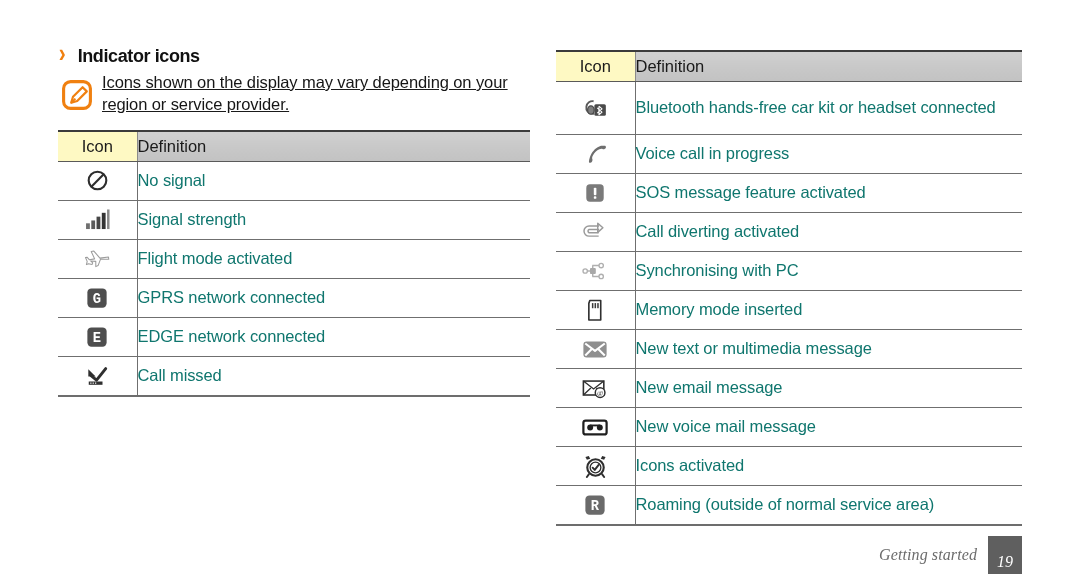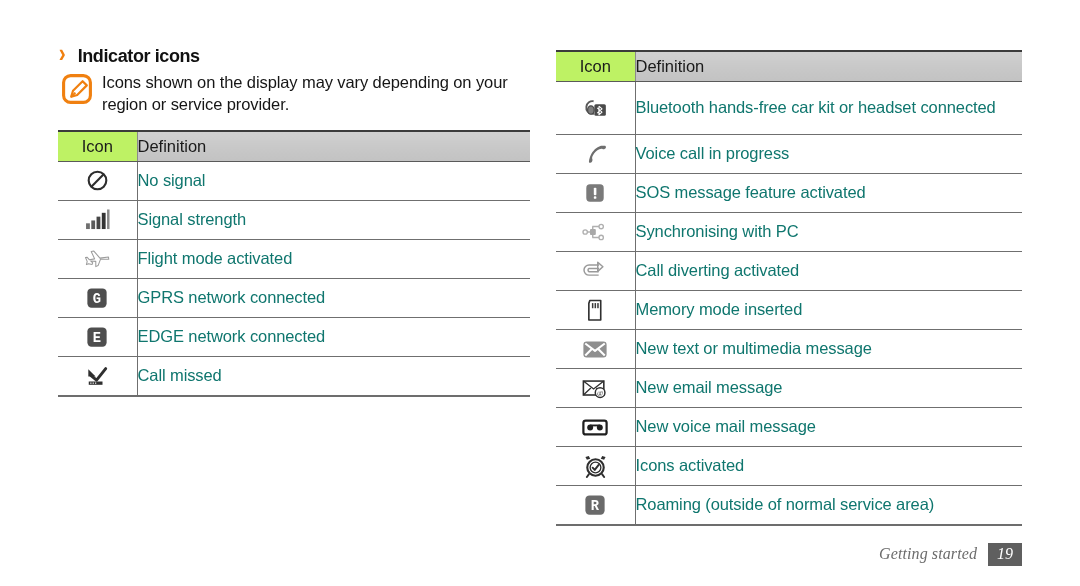--- a/index.html
+++ b/index.html
@@ -56,23 +56,24 @@
     font-size: 18px;
     font-weight: bold;
     letter-spacing: -0.4px;
     color: #111111;
     line-height: 1.05;
   }
 
   
   .note {
     display: flex;
-    align-items: flex-start;
+    align-items: center;
     gap: 10px;
     margin: 6px 0 14px 4px;
+    text-decoration: underline;
   }
   .note-icon {
     flex: 0 0 auto;
     width: 30px;
     height: 30px;
     margin-top: 2px;
   }
   .note-text {
     font-size: 16.5px;
     line-height: 1.33;
@@ -99,21 +100,21 @@
   }
 
   thead th {
     height: 29px;
     font-size: 16.5px;
     font-weight: normal;
     color: #1a1a1a;
     border-bottom: 1px solid #5a5a5a;
   }
   th.h-icon {
-    background: #bef264;
+    background: #fef9c3;
   }
   th.h-def {
     background: linear-gradient(to bottom, #cfcfcf 0%, #c8c8c8 55%, #c2c2c2 100%);
     text-align: left;
     padding-left: 13px;
     border-left: 1px solid #8a8a8a;
   }
 
   tbody tr { border-bottom: 1px solid #6f6f6f; }
   tbody tr:last-child { border-bottom: none; }
@@ -133,39 +134,39 @@
   }
   tr.tall td.cell-icon,
   tr.tall td.cell-def { height: 52px; }
 
   .gl { display: inline-block; vertical-align: middle; line-height: 0; }
 
   
   .footer {
     position: absolute;
     right: 58px;
-    bottom: 20px;
+    bottom: 12px;
     display: flex;
     align-items: center;
     gap: 11px;
   }
   .footer-label {
     font-family: "Liberation Serif", serif;
     font-style: italic;
     font-size: 16px;
     color: #6c6c6c;
     letter-spacing: 0.1px;
   }
   .page-num {
     background: #5f5f5f;
     color: #ffffff;
     font-family: "Liberation Serif", serif;
     font-style: italic;
     font-size: 16px;
-    padding: 2px 9px 3px 9px;
+    padding: 17px 9px 3px 9px;
     line-height: 1.15;
   }
 </style>
 </head>
 <body>
 
 <div class="page">
 
   <div class="col-left">
 
@@ -331,50 +332,50 @@
                 <rect x="10.7" y="15.6" width="2.8" height="2.8" rx="1" ry="1" fill="#ffffff"></rect>
               </svg>
             </span>
           </td>
           <td class="cell-def">SOS message feature activated</td>
         </tr>
 
         <tr>
           <td class="cell-icon">
             <span class="gl">
+              <svg viewBox="0 0 26 24" width="24" height="22">
+                <path d="M17.5 5.5 L6.5 5.5 A5.5 5.5 0 0 0 6.5 16.5 L17.0 16.5" fill="none" stroke="#9a9a9a" stroke-width="1.6"></path>
+                <path d="M17.5 9.2 L6.5 9.2 A2.0 2.0 0 0 0 6.5 12.8 L17.0 12.8" fill="none" stroke="#9a9a9a" stroke-width="1.6"></path>
+                <path d="M16.0 2.4 L21.6 7.4 L16.0 12.4 Z" fill="none" stroke="#9a9a9a" stroke-width="1.6" stroke-linejoin="round"></path>
+              </svg>
+            </span>
+          </td>
+          <td class="cell-def">Call diverting activated</td>
+        </tr>
+
+        <tr>
+          <td class="cell-icon">
+            <span class="gl">
               <svg viewBox="0 0 28 22" width="26" height="20">
                 <circle cx="3.2" cy="11" r="2.4" fill="none" stroke="#b0b0b0" stroke-width="1.5"></circle>
                 <path d="M5.8 11 L11.5 11" stroke="#b0b0b0" stroke-width="1.6"></path>
                 <path d="M11.0 5.0 L18.5 5.0 M11.0 17.0 L18.5 17.0" stroke="#b0b0b0" stroke-width="1.6"></path>
                 <path d="M11.5 5.0 L11.5 17.0" stroke="#b0b0b0" stroke-width="1.6"></path>
                 <rect x="8.5" y="7.8" width="6.4" height="6.4" rx="1" ry="1" fill="#a8a8a8"></rect>
                 <circle cx="20.8" cy="5.0" r="2.4" fill="none" stroke="#b0b0b0" stroke-width="1.5"></circle>
                 <circle cx="20.8" cy="17.0" r="2.4" fill="none" stroke="#b0b0b0" stroke-width="1.5"></circle>
               </svg>
             </span>
           </td>
           <td class="cell-def">Synchronising with PC</td>
         </tr>
 
         <tr>
           <td class="cell-icon">
             <span class="gl">
-              <svg viewBox="0 0 26 24" width="24" height="22">
-                <path d="M17.5 5.5 L6.5 5.5 A5.5 5.5 0 0 0 6.5 16.5 L17.0 16.5" fill="none" stroke="#9a9a9a" stroke-width="1.6"></path>
-                <path d="M17.5 9.2 L6.5 9.2 A2.0 2.0 0 0 0 6.5 12.8 L17.0 12.8" fill="none" stroke="#9a9a9a" stroke-width="1.6"></path>
-                <path d="M16.0 2.4 L21.6 7.4 L16.0 12.4 Z" fill="none" stroke="#9a9a9a" stroke-width="1.6" stroke-linejoin="round"></path>
-              </svg>
-            </span>
-          </td>
-          <td class="cell-def">Call diverting activated</td>
-        </tr>
-
-        <tr>
-          <td class="cell-icon">
-            <span class="gl">
               <svg viewBox="0 0 20 24" width="19" height="23">
                 <path d="M4.0 1.5 L15.5 1.5 L15.5 22.0 L3.0 22.0 L3.0 4.5 Z" fill="#ffffff" stroke="#2f2f2f" stroke-width="1.7" stroke-linejoin="round"></path>
                 <rect x="6.2" y="4.2" width="1.6" height="5.4" fill="#3a3a3a"></rect>
                 <rect x="9.0" y="4.2" width="1.6" height="5.4" fill="#3a3a3a"></rect>
                 <rect x="11.8" y="4.2" width="1.6" height="5.4" fill="#3a3a3a"></rect>
               </svg>
             </span>
           </td>
           <td class="cell-def">Memory mode inserted</td>
         </tr>

